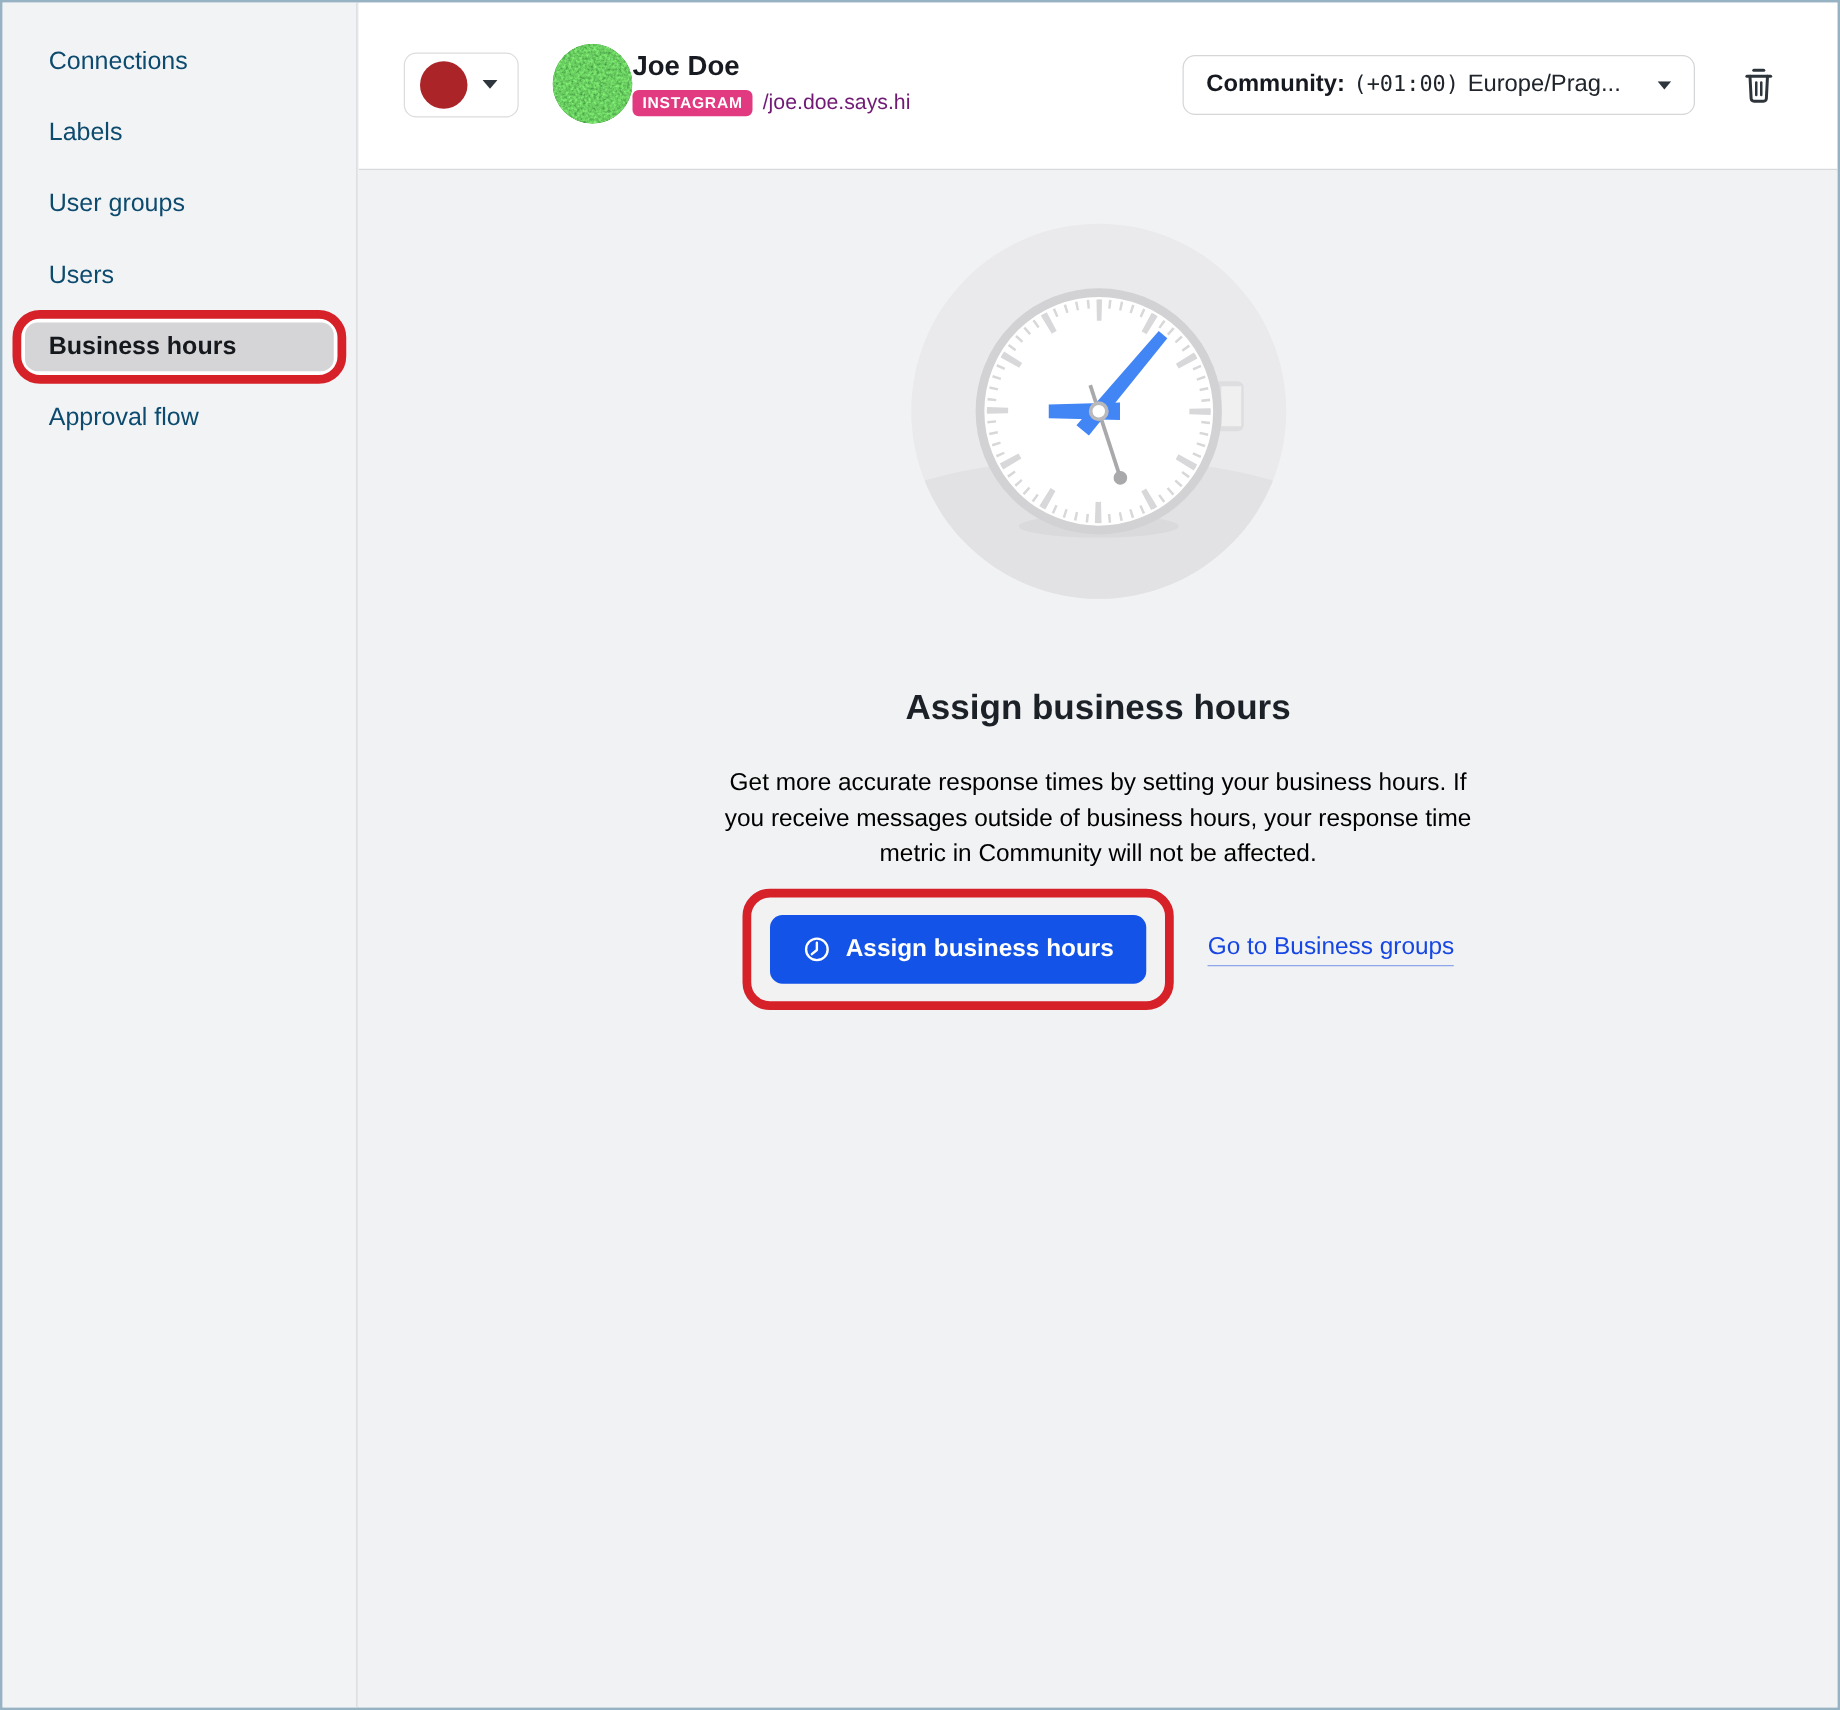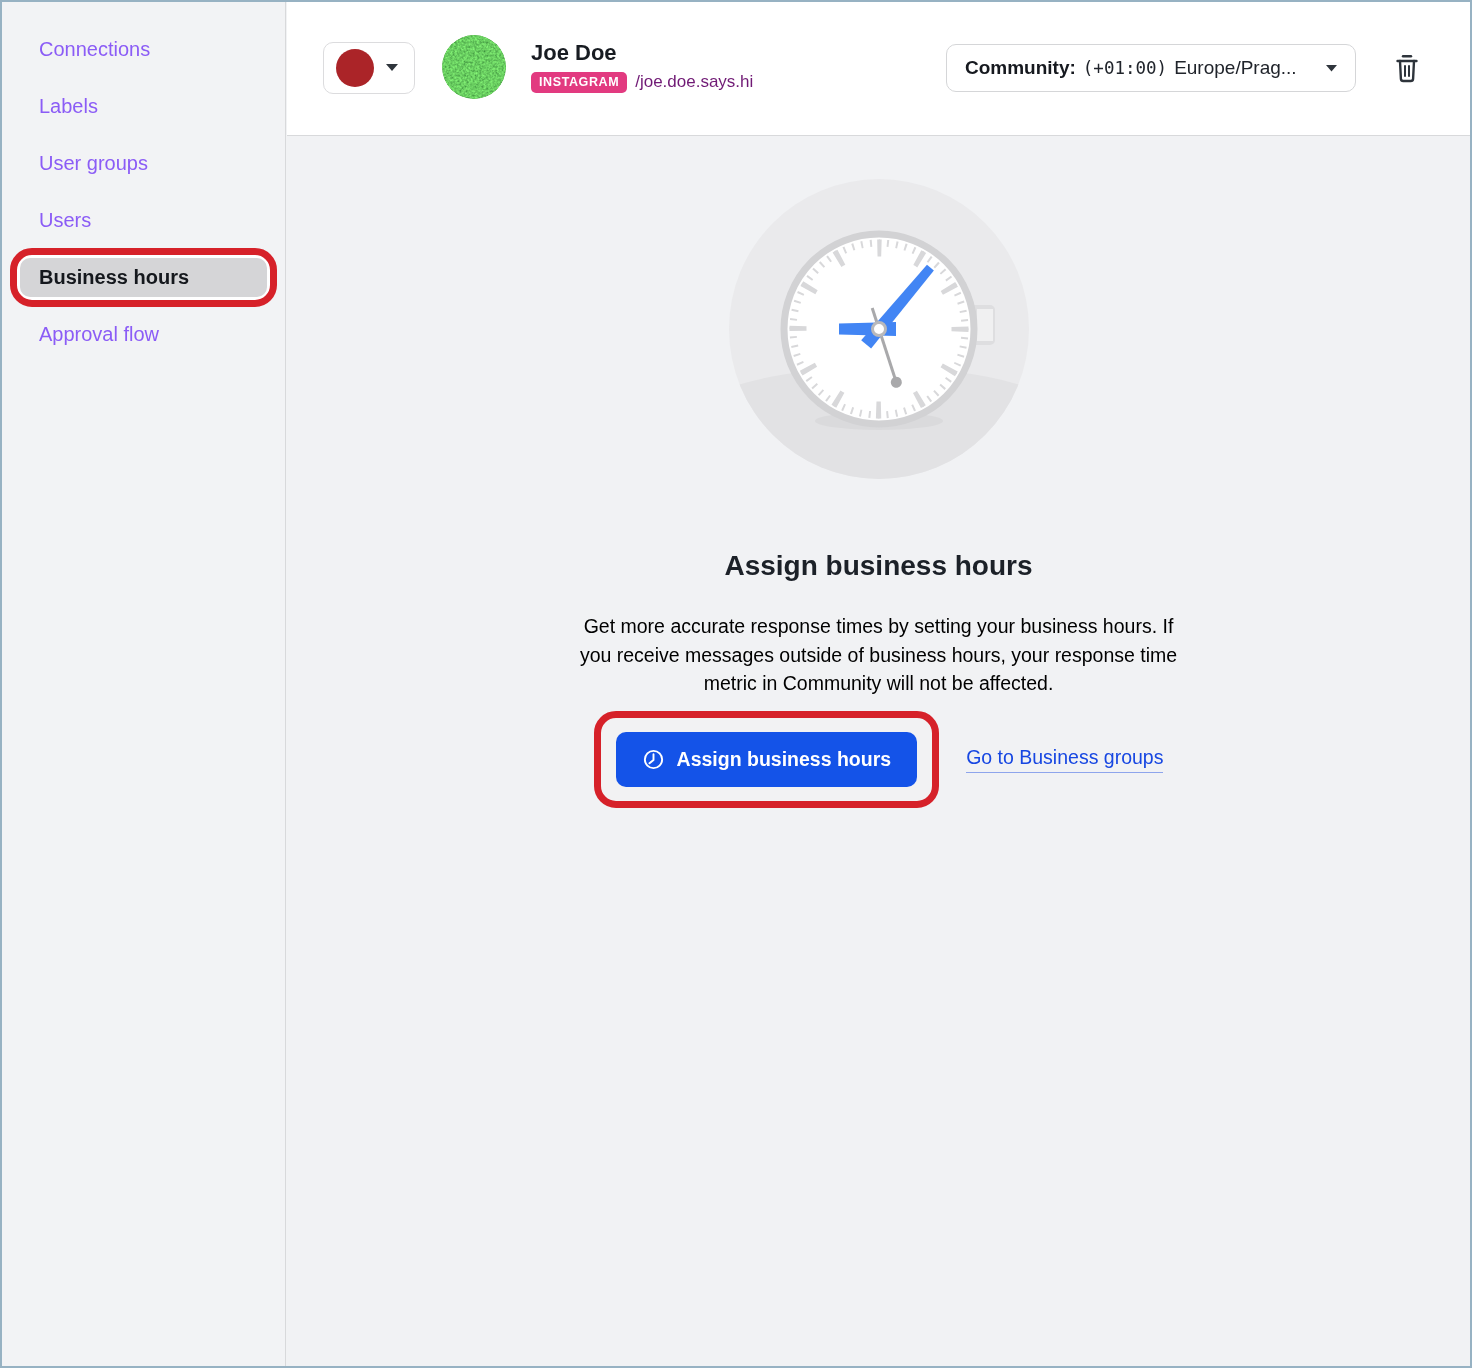--- a/index.html
+++ b/index.html
@@ -14,21 +14,21 @@
   }
 
   
   .sidebar {
     position:absolute; left:0; top:0; bottom:0; width:284px;
     background:#f2f3f5; border-right:1px solid #d8d9db;
     padding-top:19px; z-index:2;
   }
   .nav-item {
     height:57px; display:flex; align-items:center;
-    padding-left:37px; font-size:20px; color:#8b5cf6; cursor:pointer;
+    padding-left:37px; font-size:20px; color:#0c4a6e; cursor:pointer;
   }
   .nav-item-active-wrap {
     height:57px; display:flex; align-items:center; position:relative;
   }
   .annotation-ring-side {
     margin:-10px 8px -10px 8px; width:100%;
     border:7px solid #d62129; border-radius:22px;
     background:#ffffff; padding:3px;
   }
   .active-pill {
@@ -46,21 +46,21 @@
     position:absolute; left:36px; top:40px; width:92px; height:52px;
     background:#fff; border:1px solid #dcdcde; border-radius:10px;
     display:flex; align-items:center; padding:0 14px 0 12px; gap:12px;
     cursor:pointer;
   }
   .swatch-circle { width:38px; height:38px; border-radius:50%; background:#ab2428; }
   .avatar {
     position:absolute; left:155px; top:33px; width:64px; height:64px;
     border-radius:50%; overflow:hidden;
   }
-  .profile-meta { position:absolute; left:244px; top:38px; }
+  .profile-meta { position:absolute; left:219px; top:38px; }
   .profile-name { font-size:22px; font-weight:700; color:#181c22; line-height:26px; }
   .profile-row { display:flex; align-items:flex-start; gap:8px; margin-top:6px; }
   .platform-badge {
     background:#e23a80; color:#fff; font-size:12.5px; font-weight:700;
     letter-spacing:.6px; padding:3px 8px 4px; border-radius:5px; line-height:14px;
   }
   .profile-handle { font-size:17px; color:#701a75; }
 
   .tz-select {
     position:absolute; right:114px; top:42px; width:410px; height:48px;

